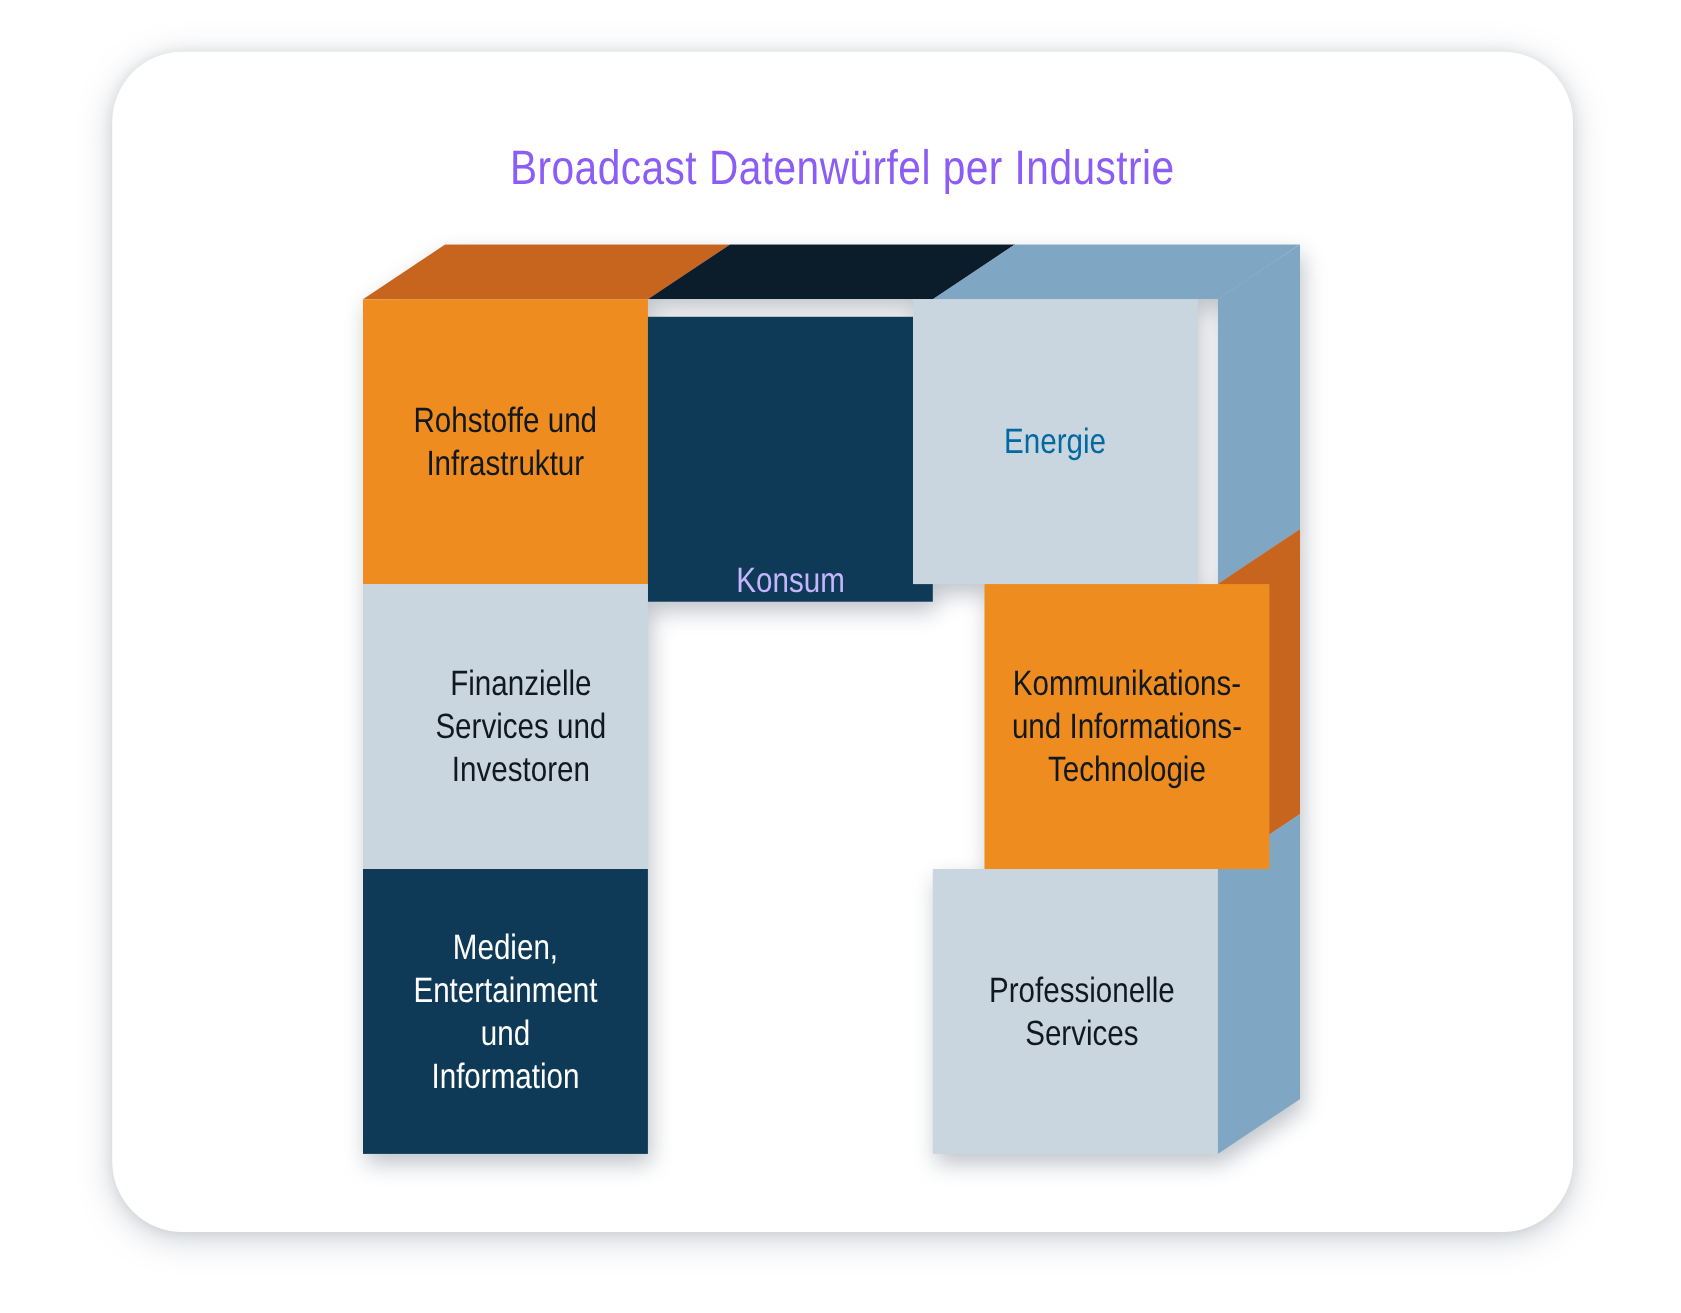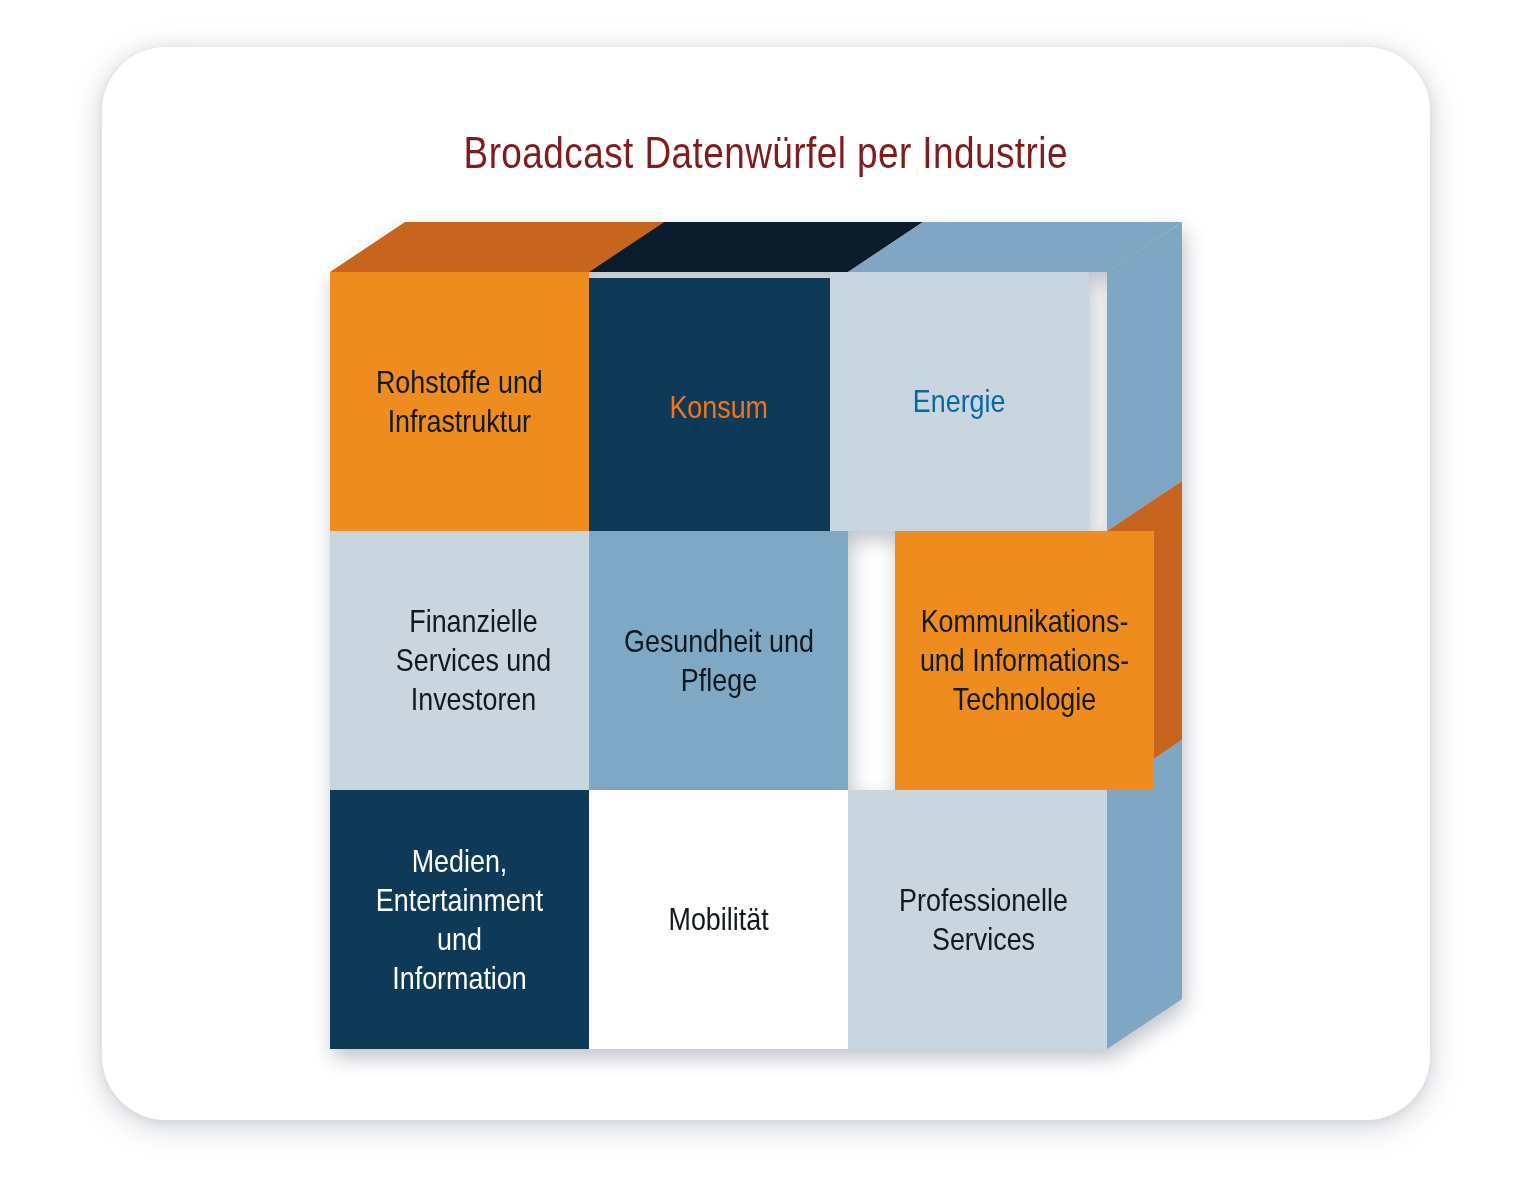--- a/index.html
+++ b/index.html
@@ -90,79 +90,68 @@
     transform-origin: 50% 50%;
     font-size: 32px;
     line-height: 39px;
     font-weight: 400;
   }
 </style>
 </head>
 <body>
 
 <div class="card">
-  <h1 class="title" style="color: #7f1d1d;">
+  <h1 class="title" style="color: #8b5cf6;">
     <span class="squeeze">Broadcast Datenwürfel per Industrie</span>
   </h1>
   <div class="cube">
       <div class="top-face" style="left: 0px; background: rgb(199, 101, 31);"></div>
       <div class="top-face" style="left: 259px; background: rgb(11, 28, 42);"></div>
       <div class="top-face" style="left: 518px; background: rgb(127, 167, 195);"></div>
       <div class="side-face" style="top: 0px; background: rgb(127, 167, 195);"></div>
       <div class="side-face" style="top: 259px; background: rgb(199, 101, 31);"></div>
       <div class="side-face" style="top: 518px; background: rgb(127, 167, 195);"></div>
       <div class="grid">
         <div class="cell" style="left: 0px; top: 0px; background: rgb(239, 140, 31); color: rgb(16, 24, 32);">
           <div class="cell-label">
             <div>Rohstoffe und</div>
             <div>Infrastruktur</div>
           </div>
         </div>
-        <div class="cell" style="left: 259px; top: 6px; background: rgb(14, 58, 87); color: #f97316;">
+        <div class="cell" style="left: 259px; top: 16px; background: rgb(14, 58, 87); color: #c4b5fd; align-items: flex-end;">
           <div class="cell-label">
             <div>Konsum</div>
           </div>
         </div>
         <div class="cell" style="left: 500px; top: 0px; background: rgb(201, 214, 223); color: #0369a1;">
           <div class="cell-label">
             <div>Energie</div>
           </div>
         </div>
         <div class="cell" style="left: 0px; top: 259px; background: rgb(201, 214, 223); color: rgb(16, 24, 32); padding-left: 27px;">
           <div class="cell-label">
             <div>Finanzielle</div>
             <div>Services und</div>
             <div>Investoren</div>
           </div>
         </div>
-        <div class="cell" style="left: 259px; top: 259px; background: rgb(126, 168, 196); color: rgb(16, 24, 32);">
-          <div class="cell-label">
-            <div>Gesundheit und</div>
-            <div>Pflege</div>
-          </div>
-        </div>
         <div class="cell" style="left: 518px; top: 259px; background: rgb(239, 140, 31); color: rgb(16, 24, 32); margin-left: 47px;">
           <div class="cell-label">
             <div>Kommunikations-</div>
             <div>und Informations-</div>
             <div>Technologie</div>
           </div>
         </div>
         <div class="cell" style="left: 0px; top: 518px; background: rgb(14, 58, 87); color: rgb(255, 255, 255); justify-content: flex-end;">
           <div class="cell-label">
             <div>Medien,</div>
             <div>Entertainment und</div>
             <div>Information</div>
           </div>
         </div>
-        <div class="cell" style="left: 259px; top: 518px; background: rgb(255, 255, 255); color: rgb(16, 24, 32);">
-          <div class="cell-label">
-            <div>Mobilität</div>
-          </div>
-        </div>
         <div class="cell" style="left: 518px; top: 518px; background: rgb(201, 214, 223); color: rgb(16, 24, 32); padding-left: 12px;">
           <div class="cell-label">
             <div>Professionelle</div>
             <div>Services</div>
           </div>
         </div>
       </div>
     </div>
 </div>
 

